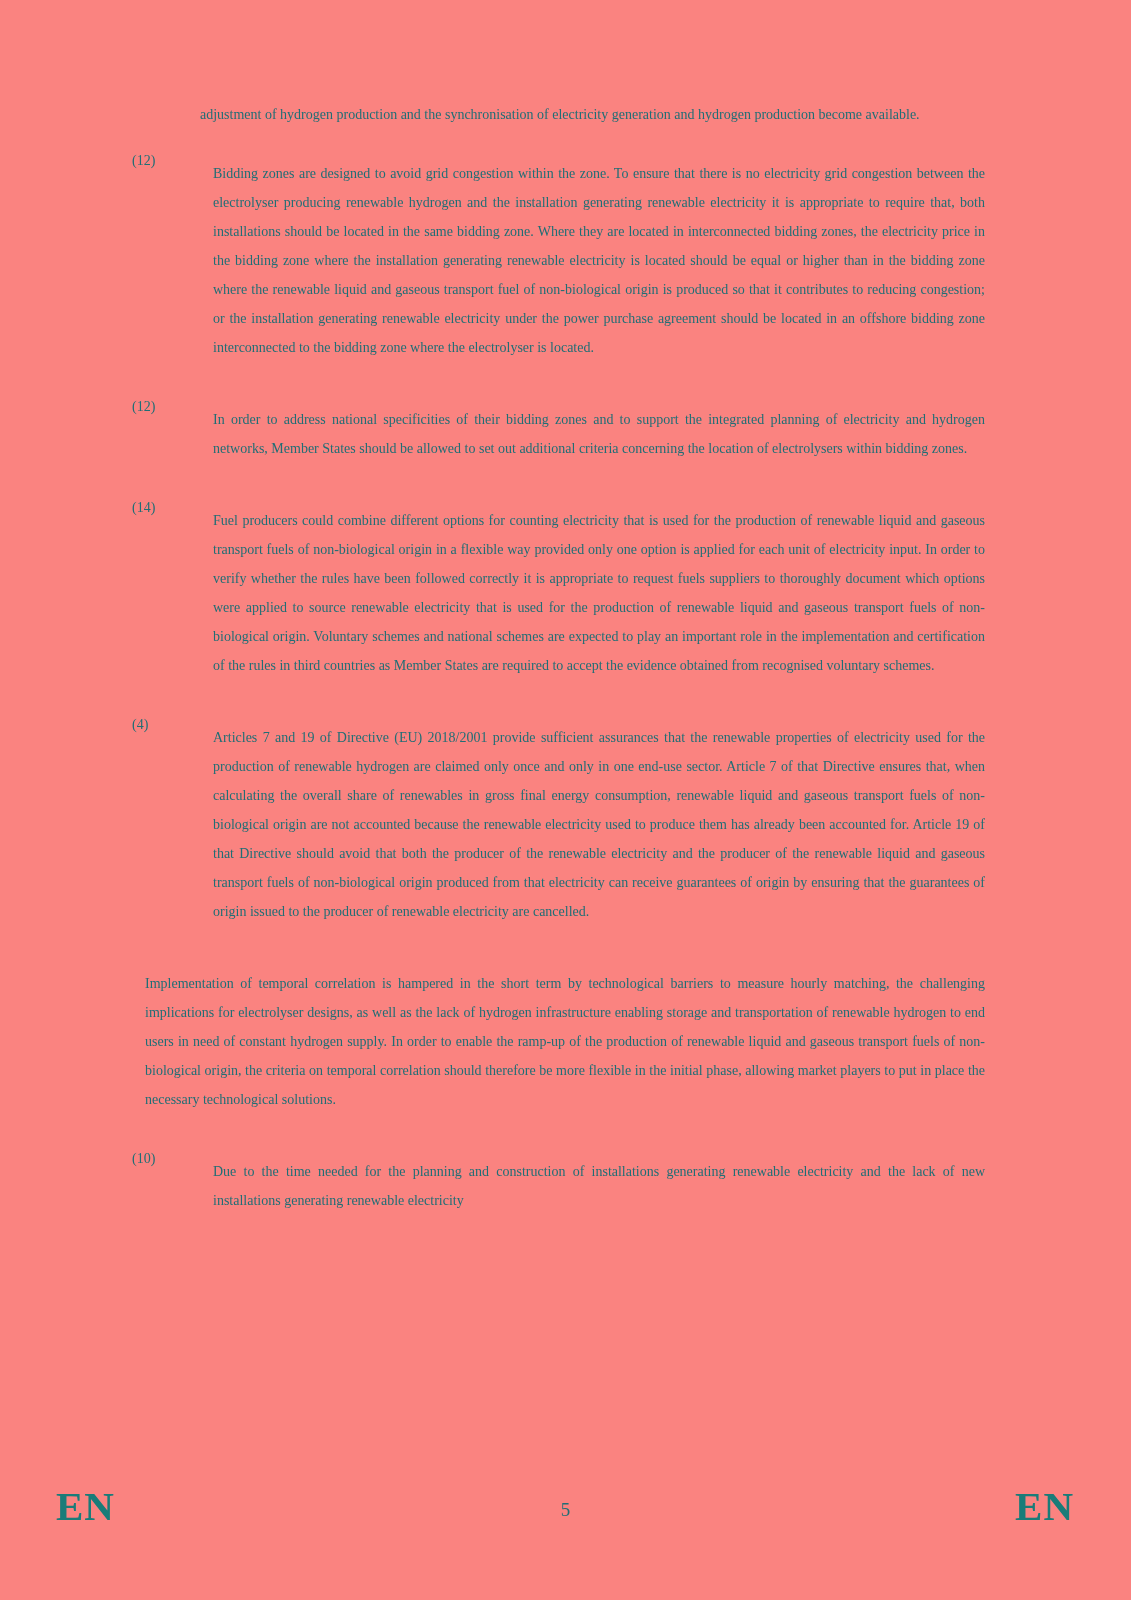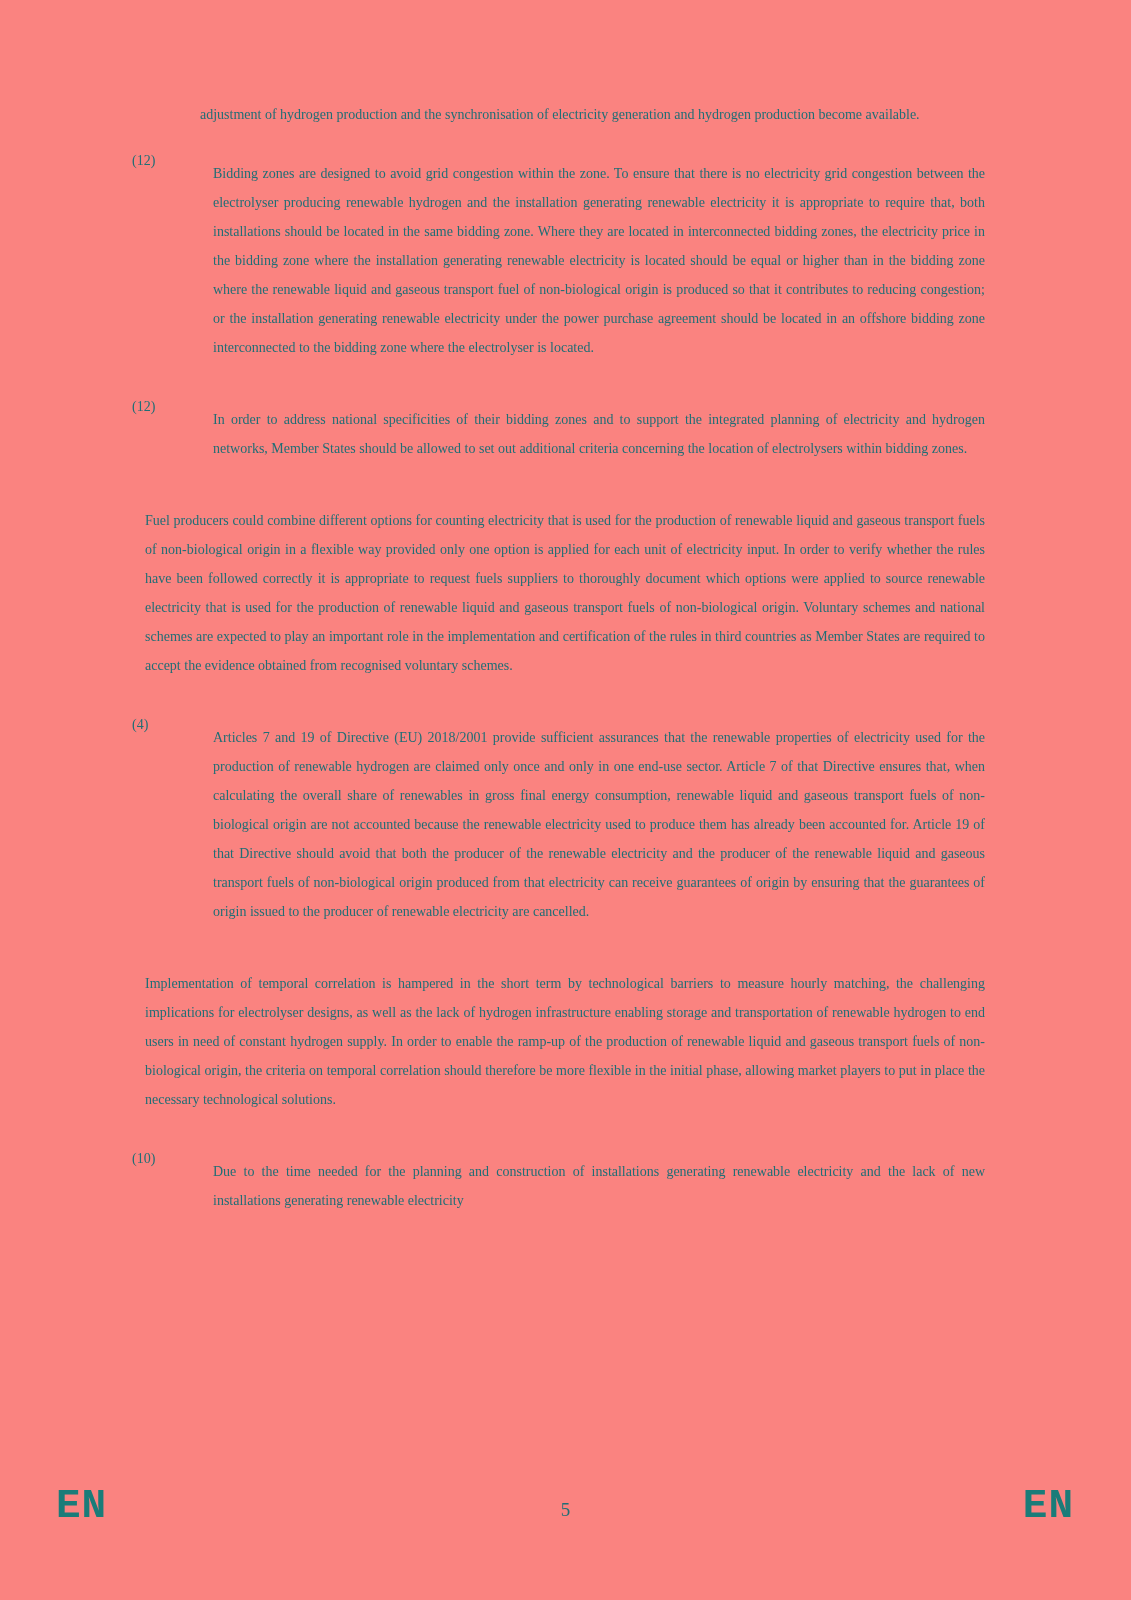--- a/index.html
+++ b/index.html
@@ -38,21 +38,21 @@
   .num{
     flex:0 0 68px;
   }
   .para .text{
     flex:1;
     margin:13px;
     text-align:justify;
   }
   .en{
     position:absolute;
-    font-family:Liberation Mono, monospace;
+    font-family:Liberation Serif, serif;
     font-weight:bold;
     font-size:41px;
     letter-spacing:1px;
     color:var(--accent);
     line-height:1;
   }
   .en-left{left:56px;top:1486px;}
   .en-right{right:57px;top:1486px;}
   .pagenum{
     position:absolute;
@@ -77,20 +77,21 @@
       <span class="num">(12)</span>
       <p class="text">Bidding zones are designed to avoid grid congestion within the zone.  To ensure that there is no electricity grid congestion between the electrolyser producing renewable hydrogen and the installation generating renewable electricity it is appropriate to require that, both installations should be located in the same bidding zone.  Where they are located in interconnected bidding zones, the electricity price in the bidding zone where the installation generating renewable electricity is located should be equal or higher than in the bidding zone where the renewable liquid and gaseous transport fuel of non-biological origin is produced so that it contributes to reducing congestion; or the installation generating renewable electricity under the power purchase agreement should be located in an offshore bidding zone interconnected to the bidding zone where the electrolyser is located.</p>
     </div>
 
     <div class="para">
       <span class="num">(12)</span>
       <p class="text">In order to address national specificities of their bidding zones and to support the integrated planning of electricity and hydrogen networks, Member States should be allowed to set out additional criteria concerning the location of electrolysers within bidding zones.</p>
     </div>
 
     <div class="para">
+      <span class="num">(14)</span>
       <p class="text">Fuel producers could combine different options for counting electricity that is used for the production of renewable liquid and gaseous transport fuels of non-biological origin in a flexible way provided only one option is applied for each unit of electricity input. In order to verify whether the rules have been followed correctly it is appropriate to request fuels suppliers to thoroughly document which options were applied to source renewable electricity that is used for the production of renewable liquid and gaseous transport fuels of non-biological origin. Voluntary schemes and national schemes are expected to play an important role in the implementation and certification of the rules in third countries as Member States are required to accept the evidence obtained from recognised voluntary schemes.</p>
     </div>
 
     <div class="para">
       <span class="num">(4)</span>
       <p class="text">Articles 7 and 19 of Directive (EU) 2018/2001 provide sufficient assurances that the renewable properties of electricity used for the production of renewable hydrogen are claimed only once and only in one end-use sector. Article 7 of that Directive ensures that, when calculating the overall share of renewables in gross final energy consumption, renewable liquid and gaseous transport fuels of non-biological origin are not accounted because the renewable electricity used to produce them has already been accounted for. Article 19 of that Directive should avoid that both the producer of the renewable electricity and the producer of the renewable liquid and gaseous transport fuels of non-biological origin produced from that electricity can receive guarantees of origin by ensuring that the guarantees of origin issued to the producer of renewable electricity are cancelled.</p>
     </div>
 
     <div class="para">
       <p class="text">Implementation of temporal correlation is hampered in the short term by technological barriers to measure hourly matching, the challenging implications for electrolyser designs, as well as the lack of hydrogen infrastructure enabling storage and transportation of renewable hydrogen to end users in need of constant hydrogen supply.  In order to enable the ramp-up of the production of renewable liquid and gaseous transport fuels of non-biological origin, the criteria on temporal correlation should therefore be more flexible in the initial phase, allowing market players to put in place the necessary technological solutions.</p>

